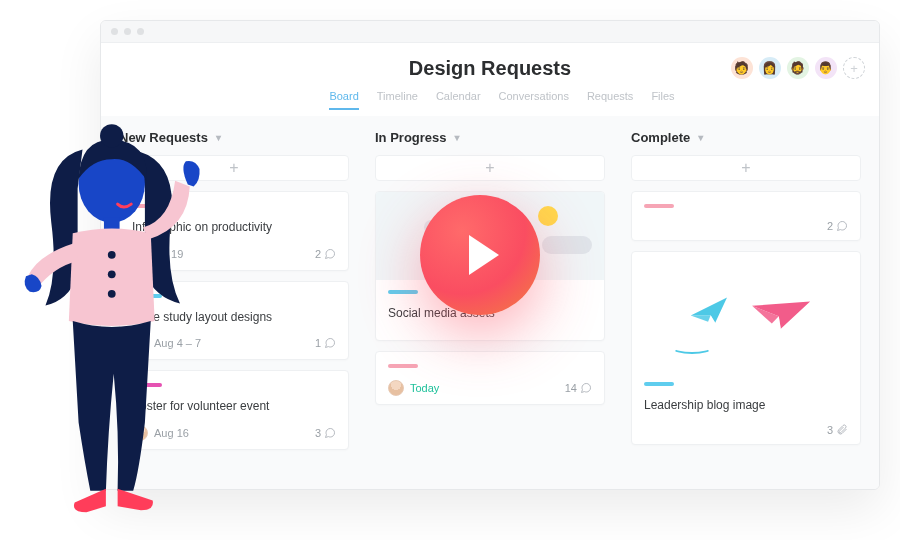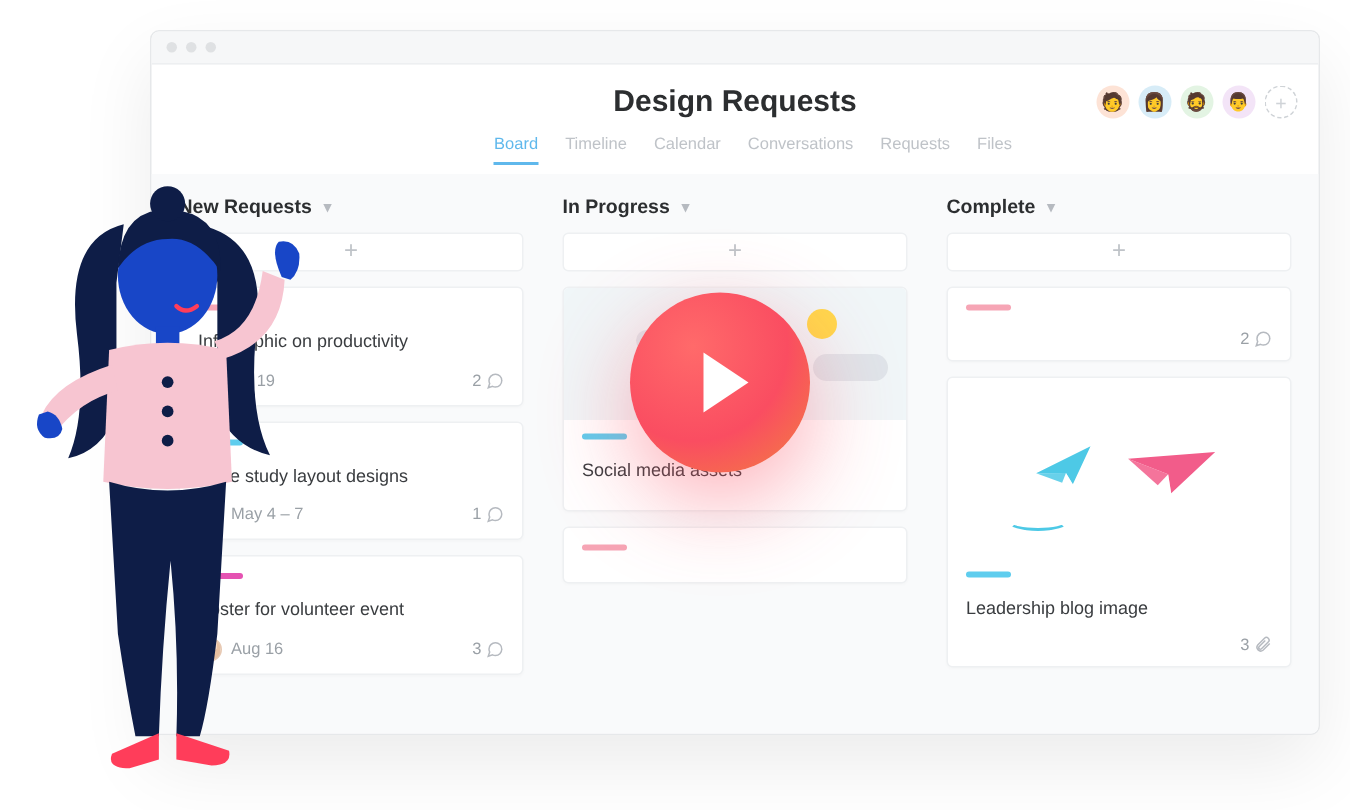--- a/index.html
+++ b/index.html
@@ -244,21 +244,21 @@
             <div class="card-meta">
               <span>2</span>
               <svg class="icon-chat" viewBox="0 0 24 24" fill="none" stroke="#b6bac0" stroke-width="2">
                 <path d="M21 11.5a8.38 8.38 0 0 1-8.5 8.5 8.5 8.5 0 0 1-3.8-.9L3 21l1.9-5.7A8.38 8.38 0 0 1 4 11.5 8.5 8.5 0 0 1 12.5 3 8.38 8.38 0 0 1 21 11.5z"></path>
               </svg>
             </div>
           </div></div>
         <div class="card"><span class="card-tag" style="background:#5fcdee"></span><div class="card-title">Case study layout designs</div><div class="card-foot">
             <div class="card-foot-left">
               <span class="mini-avatar"></span>
-              <span class="">May 4 – 7</span>
+              <span class="">Aug 4 – 7</span>
             </div>
             <div class="card-meta">
               <span>1</span>
               <svg class="icon-chat" viewBox="0 0 24 24" fill="none" stroke="#b6bac0" stroke-width="2">
                 <path d="M21 11.5a8.38 8.38 0 0 1-8.5 8.5 8.5 8.5 0 0 1-3.8-.9L3 21l1.9-5.7A8.38 8.38 0 0 1 4 11.5 8.5 8.5 0 0 1 12.5 3 8.38 8.38 0 0 1 21 11.5z"></path>
               </svg>
             </div>
           </div></div>
         <div class="card"><span class="card-tag" style="background:#e552b2"></span><div class="card-title">Poster for volunteer event</div><div class="card-foot">
             <div class="card-foot-left">
@@ -282,21 +282,32 @@
         <div class="card image-card">
           <div class="image-area">
             <span class="sun"></span>
             <span class="cloud c1"></span>
             <span class="cloud c2"></span>
             <span class="tree1"></span>
             <span class="tree2"></span>
           </div>
           <div class="card-body"><span class="card-tag" style="background:#5fcdee"></span><div class="card-title">Social media assets</div></div>
         </div>
-        <div class="card"><span class="card-tag" style="background:#f6a5b5"></span></div>
+        <div class="card"><span class="card-tag" style="background:#f6a5b5"></span><div class="card-foot">
+            <div class="card-foot-left">
+              <span class="mini-avatar"></span>
+              <span class="today">Today</span>
+            </div>
+            <div class="card-meta">
+              <span>14</span>
+              <svg class="icon-chat" viewBox="0 0 24 24" fill="none" stroke="#b6bac0" stroke-width="2">
+                <path d="M21 11.5a8.38 8.38 0 0 1-8.5 8.5 8.5 8.5 0 0 1-3.8-.9L3 21l1.9-5.7A8.38 8.38 0 0 1 4 11.5 8.5 8.5 0 0 1 12.5 3 8.38 8.38 0 0 1 21 11.5z"></path>
+              </svg>
+            </div>
+          </div></div>
       </div>
       <div class="column">
         <div class="col-header">
           <span>Complete</span>
           <span class="chev">▾</span>
         </div>
         <div class="add-card">+</div>
         <div class="card"><span class="card-tag" style="background:#f6a5b5"></span><div class="card-foot">
             <div class="card-foot-left"></div>
             <div class="card-meta">

